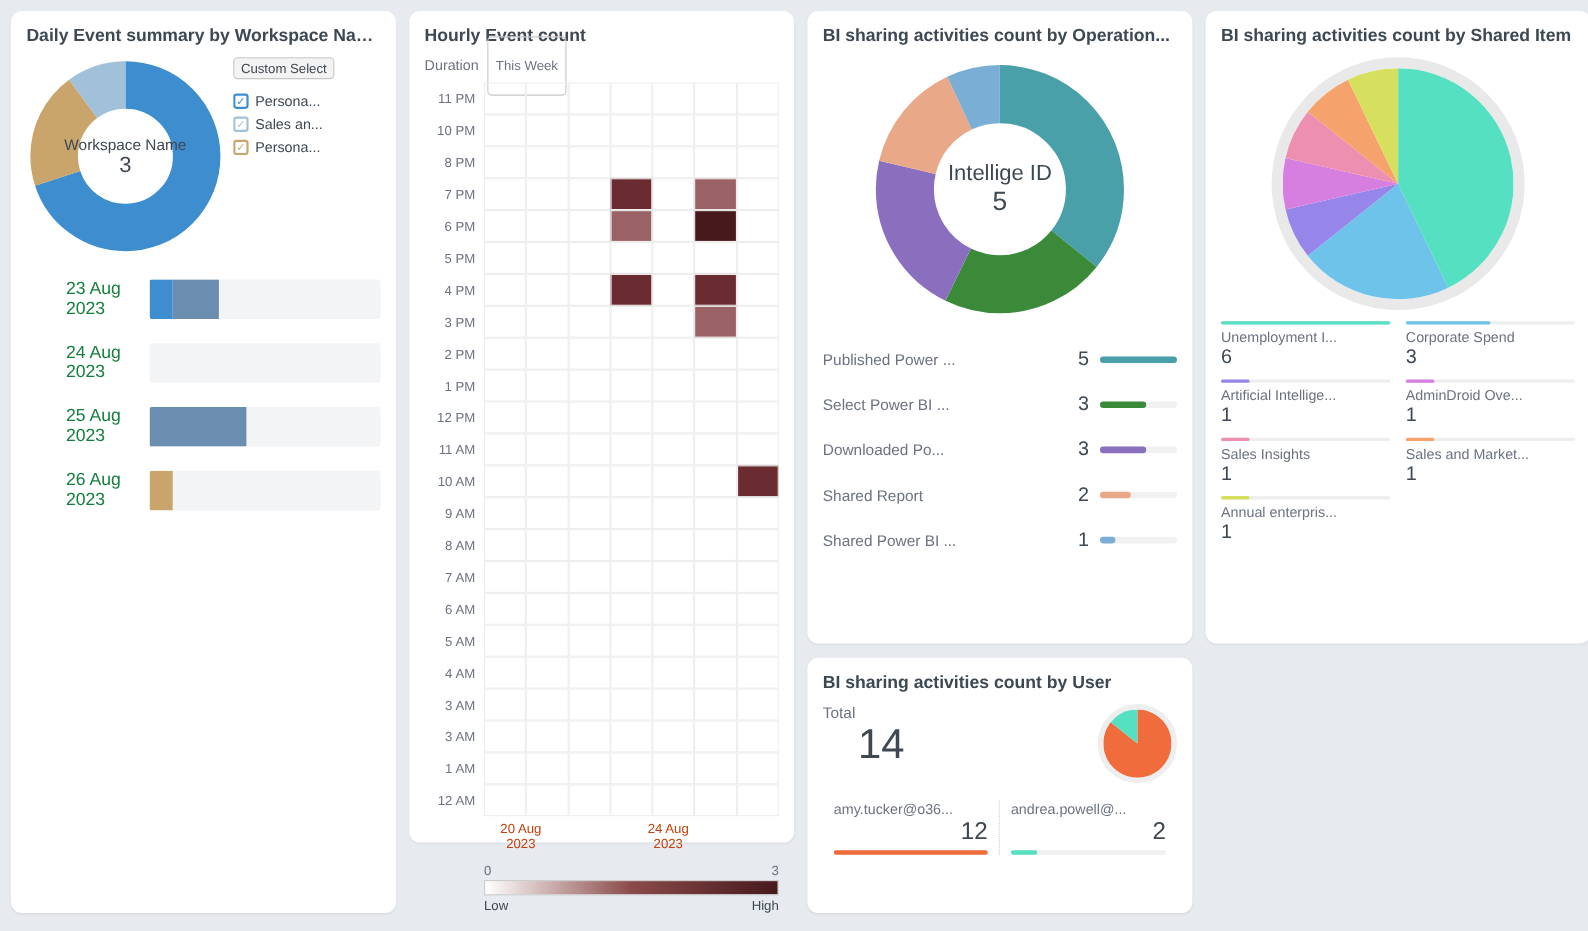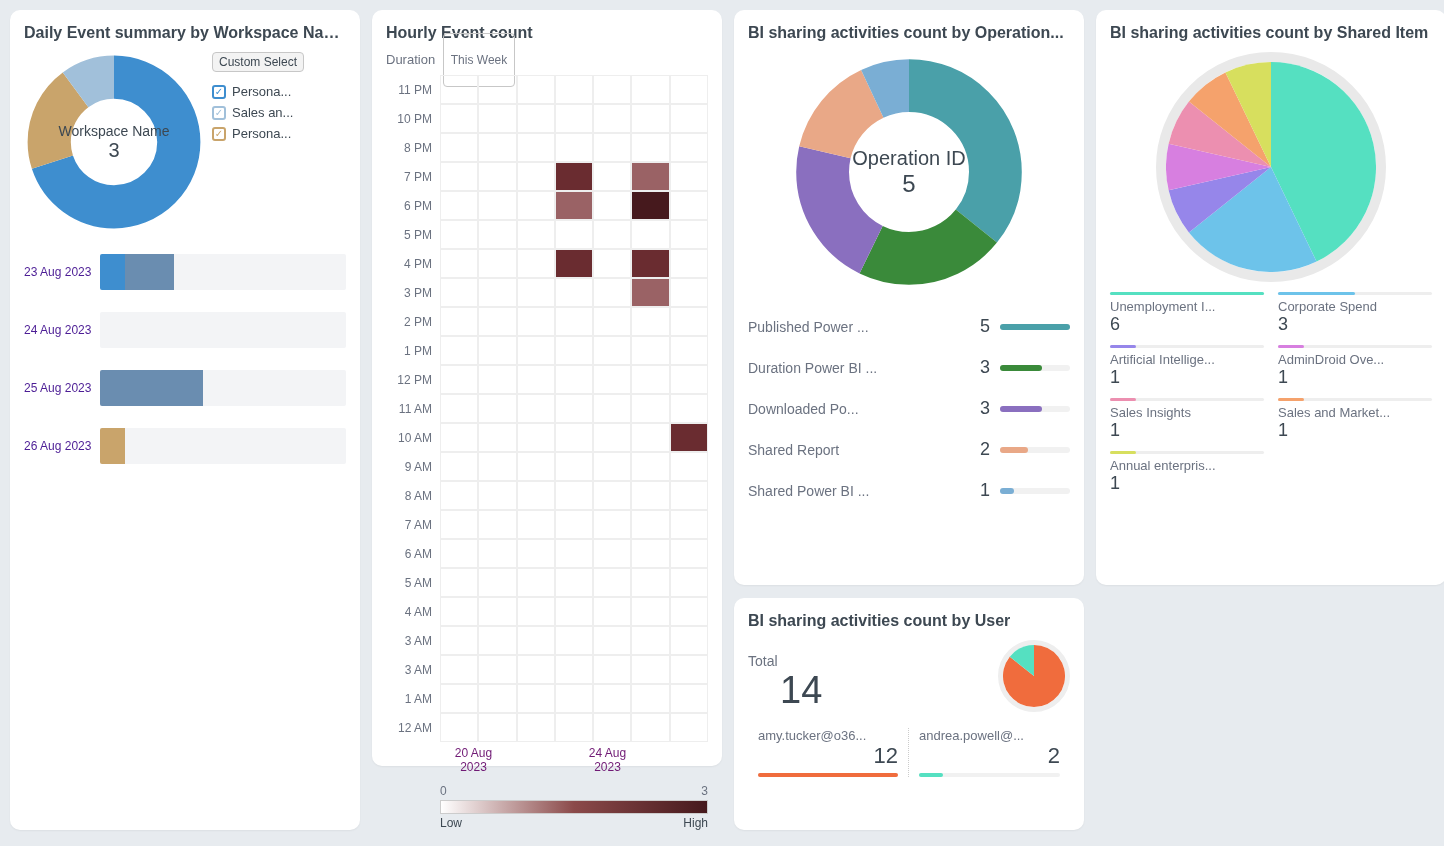--- a/index.html
+++ b/index.html
@@ -24,33 +24,33 @@
   .donut{position:relative;width:180px;height:180px;}
   .donut svg{width:100%;height:100%;transform:rotate(-90deg);}
   .donut-center{position:absolute;inset:0;display:flex;flex-direction:column;align-items:center;justify-content:center;font-size:14px;}
   .donut-center .big{font-size:20px;}
   .legend{flex:1;min-width:0;font-size:13px;}
   .cs-btn{border:1px solid #c7c7c7;background:#f3f3f3;border-radius:4px;padding:2px 6px;font-size:12px;margin-bottom:6px;display:inline-block;cursor:pointer;}
   .leg-item{display:flex;align-items:center;gap:6px;margin:6px 0;white-space:nowrap;overflow:hidden;text-overflow:ellipsis;}
   .chk{width:14px;height:14px;border:2px solid;border-radius:3px;display:inline-flex;align-items:center;justify-content:center;font-size:10px;flex:none;}
   .bars{margin-top:10px;}
   .bar-row{display:flex;align-items:center;margin:22px 0;height:36px;}
-  .bar-row .lbl{width:76px;font-size:12px;color:#4c1d95;flex:none;}
+  .bar-row .lbl{width:76px;font-size:16px;color:#15803d;flex:none;margin-left:36px;}
   .bar-track{flex:1;height:36px;background:#f3f4f6;border-radius:2px;position:relative;overflow:hidden;}
   .bar-seg{position:absolute;top:0;bottom:0;}
 
   
   .dur{font-size:13px;color:#6b7280;margin:6px 0 8px;}
   .dur .pill{border:1px solid #c7c7c7;border-radius:4px;padding:19px 7px;margin-left:4px;font-size:12px;cursor:pointer;}
   .heat{position:relative;}
   .heat-row{display:flex;align-items:center;height:29px;}
   .heat-row .hlbl{width:54px;text-align:right;padding-right:8px;font-size:12px;color:#6b7280;}
   .heat-cells{flex:1;display:grid;grid-template-columns:repeat(7,1fr);height:29px;}
   .hcell{border:1px solid #eee;}
-  .xlabels{display:flex;margin-left:54px;margin-top:4px;color:#701a75;font-size:12px;}
+  .xlabels{display:flex;margin-left:54px;margin-top:4px;color:#c2410c;font-size:12px;}
   .xlabels span{flex:1;text-align:center;}
   .scale{margin:10px 0 0 54px;display:flex;flex-direction:column;}
   .scale-nums{display:flex;justify-content:space-between;font-size:12px;color:#6b7280;margin-bottom:2px;}
   .scale-bar{height:14px;background:linear-gradient(to right,#fff,#8b4a4a,#46191d);border:1px solid #ccc;}
   .scale-lbls{display:flex;justify-content:space-between;font-size:12px;margin-top:2px;}
 
   
   .op-donut{position:relative;width:240px;height:240px;margin:8px auto 14px;}
   .op-donut svg{width:100%;height:100%;transform:rotate(-90deg);}
   .op-center{position:absolute;inset:0;display:flex;flex-direction:column;align-items:center;justify-content:center;}
@@ -66,21 +66,21 @@
   .pie{position:relative;width:230px;height:230px;margin:6px auto 10px;}
   .pie .ring{position:absolute;inset:0;border:10px solid #e9e9e9;border-radius:50%;}
   .pie svg{position:absolute;inset:10px;}
   .grid2{display:grid;grid-template-columns:1fr 1fr;gap:10px 14px;}
   .grid2 .it .top{height:3px;border-radius:2px;margin-bottom:4px;background:#eee;position:relative;}
   .grid2 .it .top i{position:absolute;left:0;top:0;bottom:0;border-radius:2px;}
   .grid2 .it .nm{font-size:13px;color:#6b7280;white-space:nowrap;overflow:hidden;text-overflow:ellipsis;}
   .grid2 .it .val{font-size:18px;}
 
   
-  .c5-body{display:flex;gap:10px;align-items:flex-end;}
+  .c5-body{display:flex;gap:10px;align-items:flex-start;}
   .tot .l{font-size:14px;color:#6b7280;}
   .tot .n{font-size:38px;margin-left:32px;}
   .mini-pie{width:72px;height:72px;margin-left:auto;position:relative;}
   .mini-pie .ring{position:absolute;inset:0;border:5px solid #eee;border-radius:50%;}
   .mini-pie svg{position:absolute;inset:5px;}
   .usr-row{display:grid;grid-template-columns:1fr 1fr;gap:0;margin-top:16px;}
   .usr{padding:0 10px;}
   .usr:first-child{border-right:1px dotted #ccc;}
   .usr .nm{font-size:13px;color:#6b7280;white-space:nowrap;overflow:hidden;text-overflow:ellipsis;}
   .usr .n{font-size:22px;text-align:right;}
@@ -453,34 +453,34 @@
     <h3>BI sharing activities count by Operation...</h3>
     <div class="op-donut">
       <svg viewBox="0 0 100 100" id="op-svg">
           <circle cx="50" cy="50" r="36" fill="none" stroke="#4aa0a9" stroke-width="22" stroke-dasharray="80.78381109230897 226.1946710584651" stroke-dashoffset="0"></circle>
           <circle cx="50" cy="50" r="36" fill="none" stroke="#3a8a3a" stroke-width="22" stroke-dasharray="48.47028665538538 226.1946710584651" stroke-dashoffset="-80.78381109230897"></circle>
           <circle cx="50" cy="50" r="36" fill="none" stroke="#8a6fbf" stroke-width="22" stroke-dasharray="48.47028665538538 226.1946710584651" stroke-dashoffset="-129.25409774769435"></circle>
           <circle cx="50" cy="50" r="36" fill="none" stroke="#e9a887" stroke-width="22" stroke-dasharray="32.313524436923586 226.1946710584651" stroke-dashoffset="-177.72438440307974"></circle>
           <circle cx="50" cy="50" r="36" fill="none" stroke="#7aaed4" stroke-width="22" stroke-dasharray="16.156762218461793 226.1946710584651" stroke-dashoffset="-210.03790884000333"></circle>
         </svg>
       <div class="op-center">
-        <div class="t">Operation ID</div>
+        <div class="t">Intellige ID</div>
         <div class="n">5</div>
       </div>
     </div>
     <div class="op-list" id="op-list">
         <div class="row">
           <div class="nm">Published Power ...</div>
           <div class="val">5</div>
           <div class="bar">
             <i style="width:100%;background:#4aa0a9"></i>
           </div>
         </div>
         <div class="row">
-          <div class="nm">Duration Power BI ...</div>
+          <div class="nm">Select Power BI ...</div>
           <div class="val">3</div>
           <div class="bar">
             <i style="width:60%;background:#3a8a3a"></i>
           </div>
         </div>
         <div class="row">
           <div class="nm">Downloaded Po...</div>
           <div class="val">3</div>
           <div class="bar">
             <i style="width:60%;background:#8a6fbf"></i>

